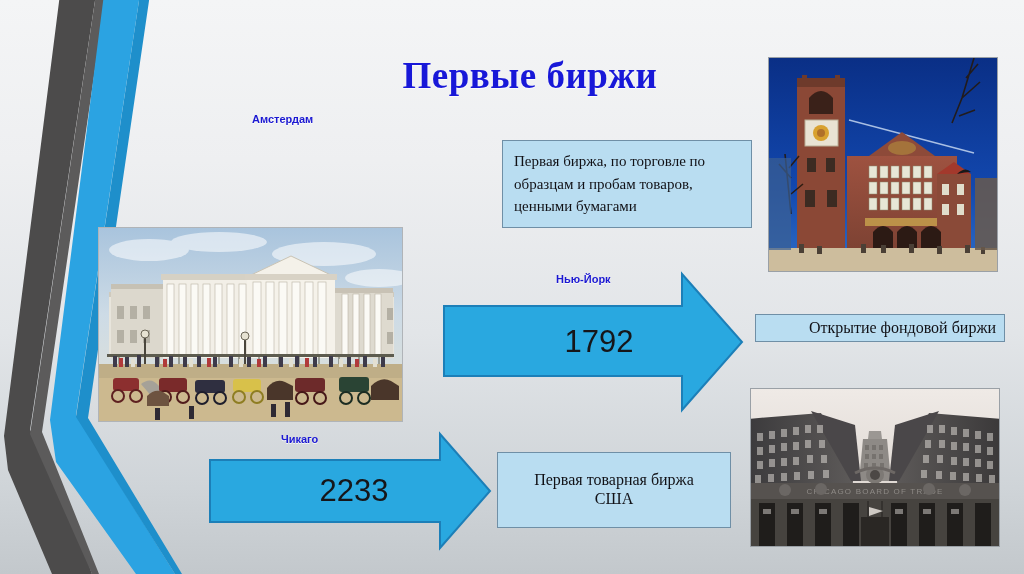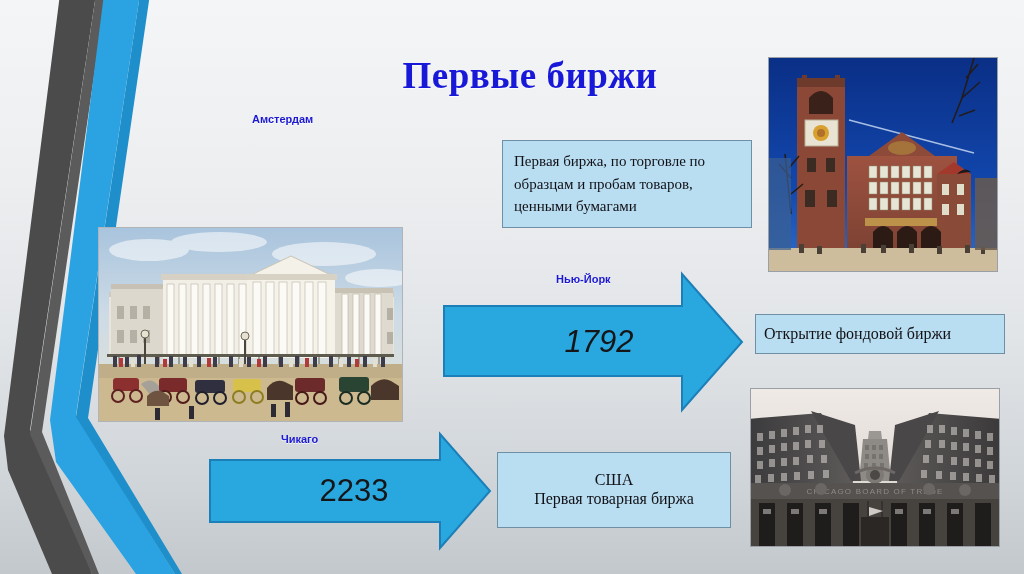--- a/index.html
+++ b/index.html
@@ -68,21 +68,21 @@
     display: flex;
     align-items: center;
     font-family: "Liberation Sans", sans-serif;
     font-size: 31px;
     color: #161619;
     pointer-events: none;
   }
   #arrow-amsterdam { left: 208px; top: 112px; width: 286px; height: 140px; }
   #arrow-amsterdam .year { justify-content: center; padding-left: 8px; padding-right: 64px; }
   #arrow-newyork   { left: 442px; top: 272px; width: 302px; height: 140px; }
-  #arrow-newyork .year { justify-content: center; padding-left: 6px; padding-right: 66px; font-style: italic; }
+  #arrow-newyork .year { justify-content: center; padding-left: 6px; padding-right: 66px; }
   #arrow-chicago   { left: 208px; top: 432px; width: 284px; height: 118px; }
   #arrow-chicago .year { justify-content: center; padding-left: 4px; padding-right: 60px; }
 
   
   .infobox {
     position: absolute;
     box-sizing: border-box;
     background: #B9DDF1;
     border: 1px solid #6F8FA6;
     font-family: "Liberation Serif", serif;
@@ -92,24 +92,24 @@
     justify-content: center;
   }
   #box-amsterdam {
     left: 502px; top: 140px; width: 250px; height: 88px;
     padding: 4px 8px 4px 11px;
     font-size: 15px;
     line-height: 1.52;
     text-align: left;
   }
   #box-newyork {
-    left: 755px; top: 314px; width: 250px; height: 40px;
+    left: 755px; top: 314px; width: 250px; height: 28px;
     padding: 2px 8px;
     font-size: 16px;
-    text-align: left;
+    text-align: right;
   }
   #box-chicago {
     left: 497px; top: 452px; width: 234px; height: 76px;
     padding: 2px 8px;
     font-size: 16px;
     line-height: 1.18;
     text-align: center;
   }
 
   
@@ -408,22 +408,22 @@
   <div class="city-label" id="label-chicago">Чикаго</div>
 
   <div class="arrow" id="arrow-chicago">
     <svg width="284" height="118" viewBox="0 0 284 118">
       <polygon points="2,28 232,28 232,2 282,59 232,116 232,90 2,90" fill="#29A8E0" stroke="#1C7FB8" stroke-width="2" stroke-linejoin="miter"></polygon>
     </svg>
     <div class="year">2233</div>
   </div>
 
   <div class="infobox" id="box-chicago">
+    <span>Первая товарная биржа</span>
     <span>США</span>
-    <span>Первая товарная биржа</span>
   </div>
 
   <div class="photo" id="photo-cbot">
     <svg width="248" height="157" viewBox="0 0 248 157">
       <defs>
         <linearGradient id="skyC" x1="0" y1="0" x2="0" y2="1">
           <stop offset="0%" stop-color="#efeae6"></stop>
           <stop offset="100%" stop-color="#d6cfc9"></stop>
         </linearGradient>
         <linearGradient id="towerL" x1="0" y1="0" x2="1" y2="0">

